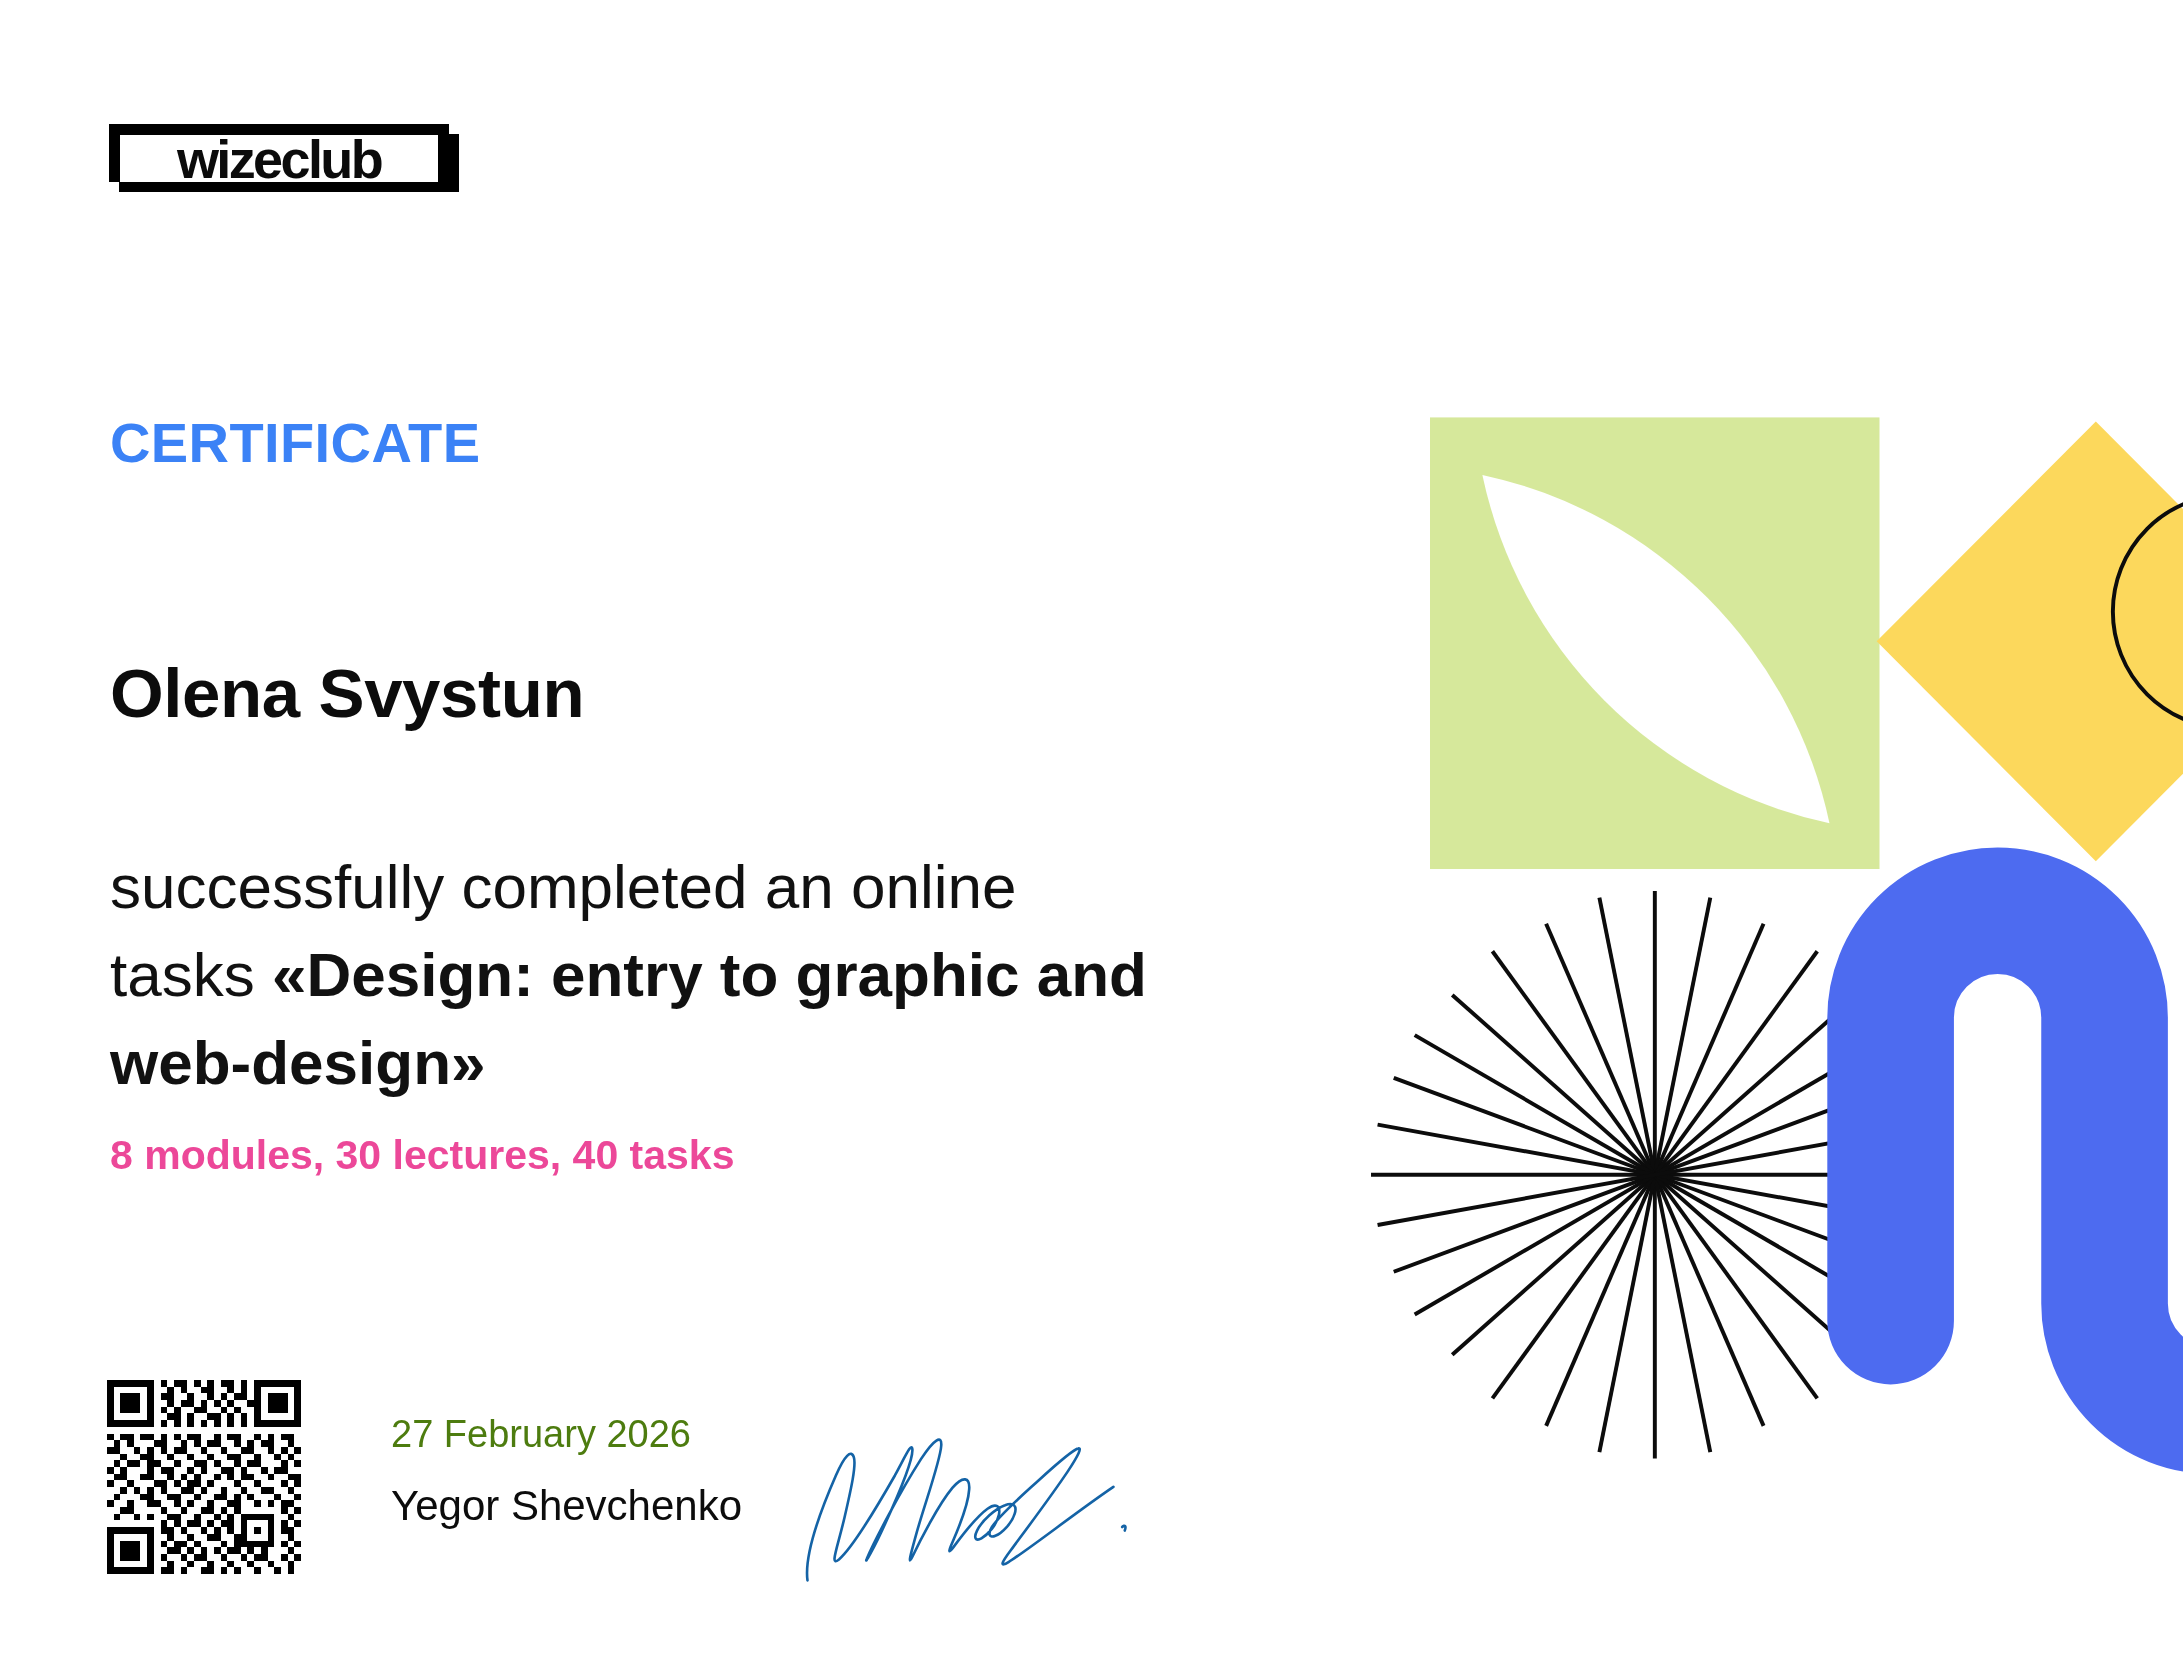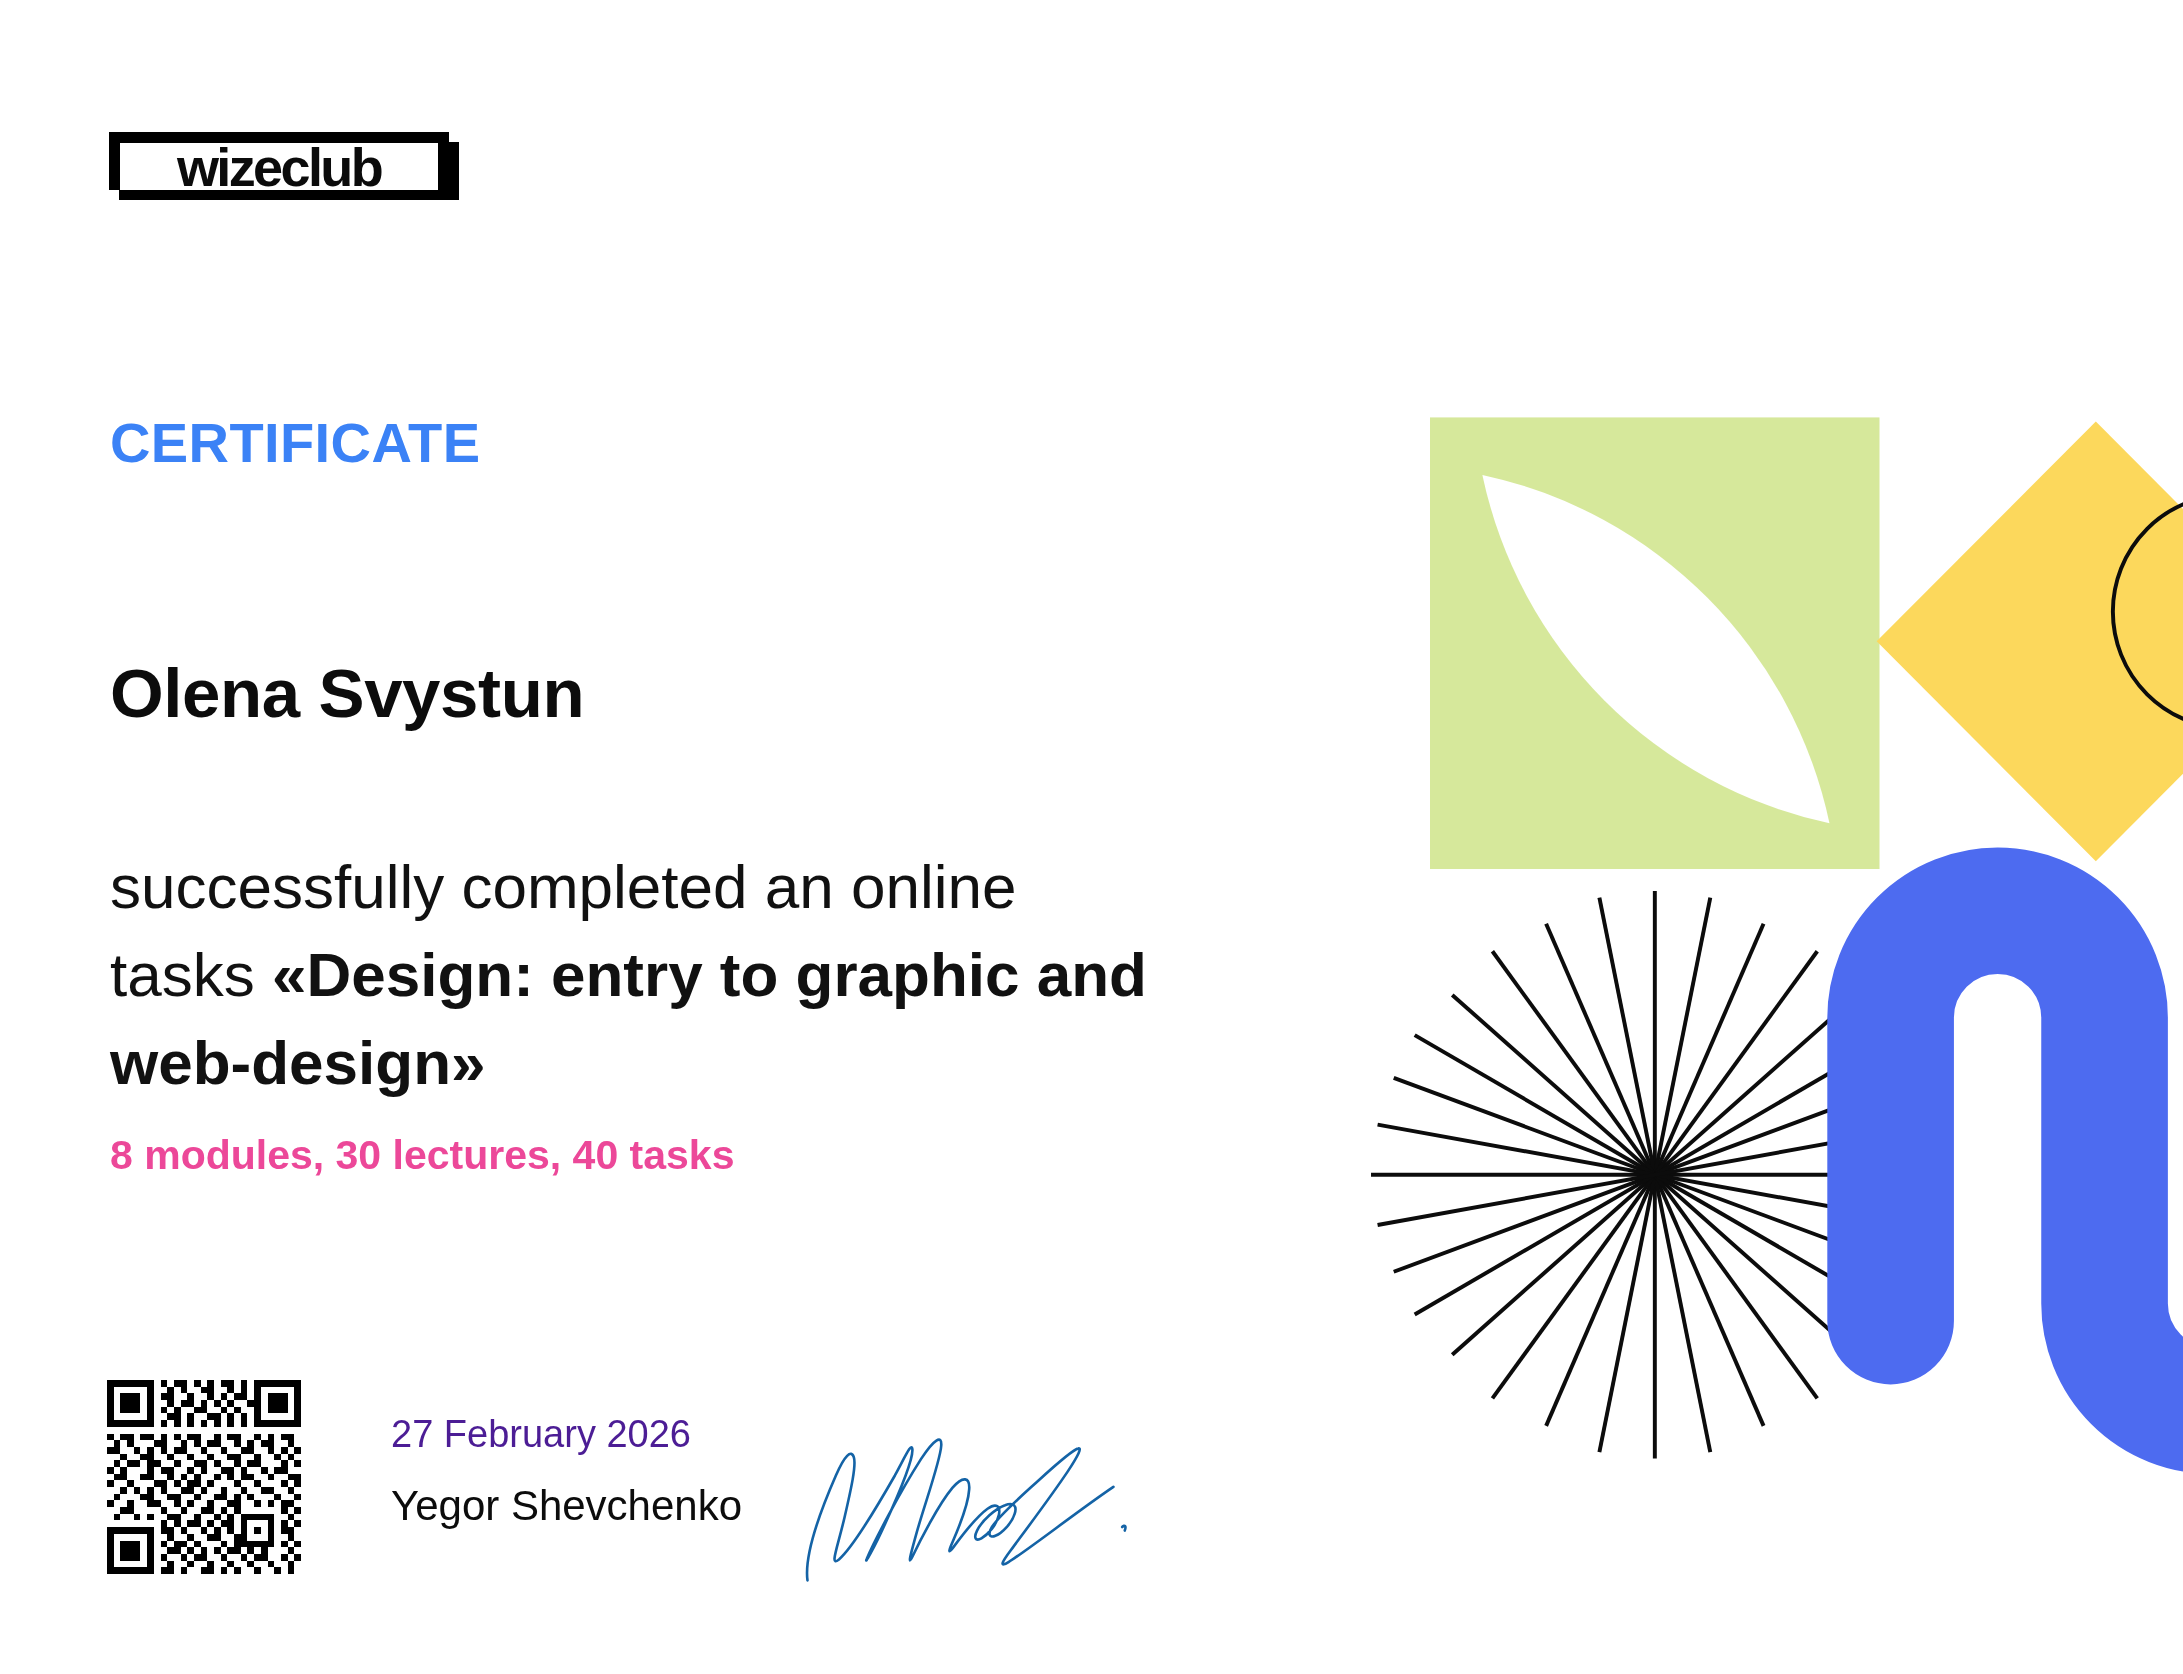--- a/index.html
+++ b/index.html
@@ -21,21 +21,20 @@
     overflow: hidden;
   }
 
   
   .logo-wrap {
     position: absolute;
     left: 109px;
     top: 124px;
     width: 349px;
     height: 68px;
-    margin-top: 8px;
   }
   .logo-shadow {
     position: absolute;
     left: 9.6px;
     top: 9.6px;
     width: 340px;
     height: 58px;
     background: #000000;
   }
   .logo-frame {
@@ -129,21 +128,21 @@
     height: 194px;
   }
   .qr svg { display: block; width: 100%; height: 100%; }
 
   .issue-date {
     position: absolute;
     left: 391px;
     top: 1415px;
     font-size: 38px;
     font-weight: 400;
-    color: #4c1d95;
+    color: #4d7c0f;
     line-height: 1;
     white-space: nowrap;
   }
   .signer-name {
     position: absolute;
     left: 391px;
     top: 1485px;
     font-size: 42px;
     font-weight: 400;
     color: #0c0c0c;

